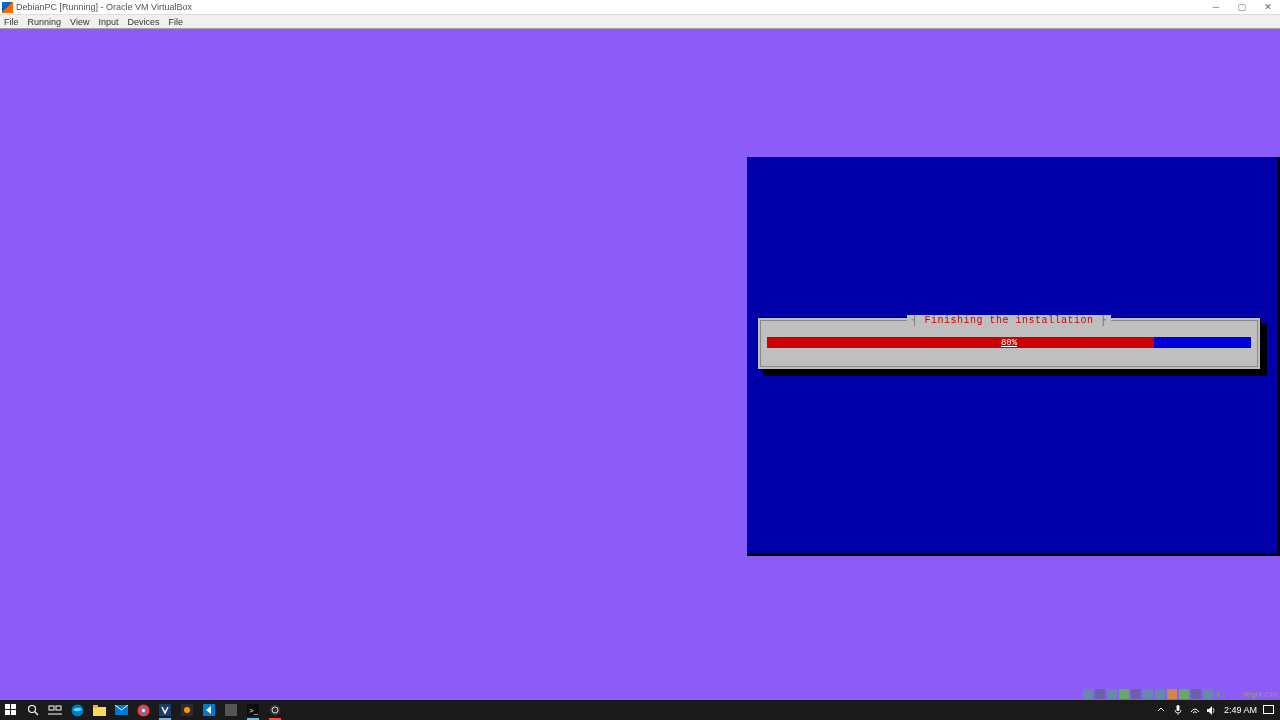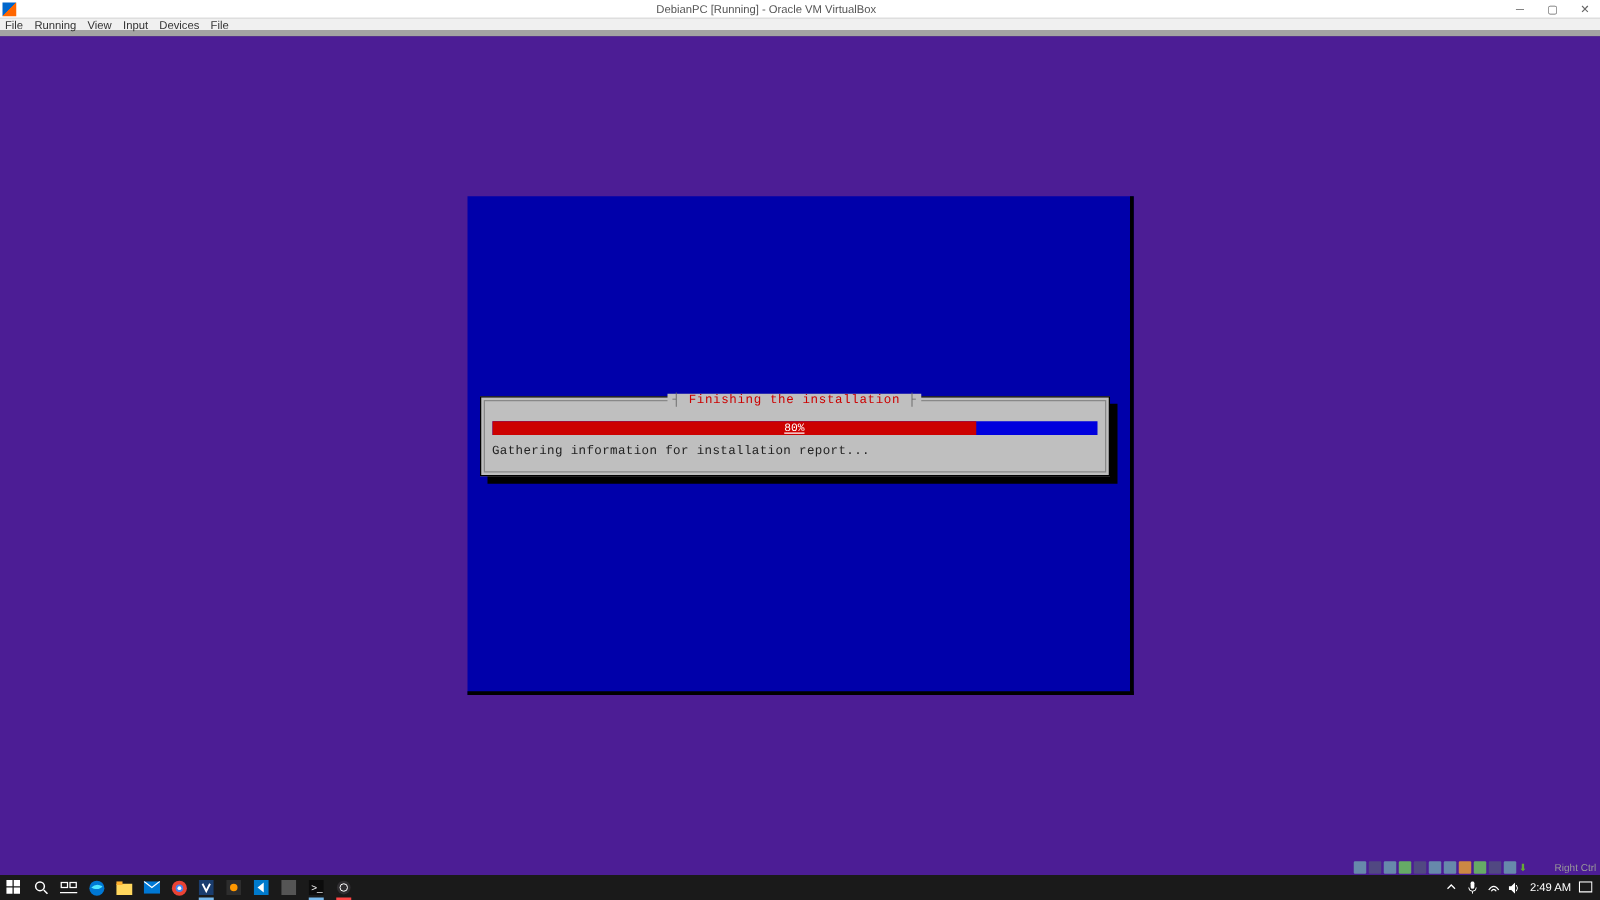--- a/index.html
+++ b/index.html
@@ -22,48 +22,48 @@
       font-size: 9px;
       color: #555;
       border-bottom: 1px solid #ddd;
     }
     .titlebar-icon {
       width: 11px;
       height: 11px;
       background: linear-gradient(135deg, #0066cc 50%, #ff6600 50%);
       margin-right: 3px;
     }
-    .titlebar-text { flex: 1; text-align: center; }
+    .titlebar-text { flex: 1; }
     .win-controls { display: flex; gap: 14px; margin-right: 4px; }
     .win-btn { width: 12px; height: 12px; display: flex; align-items: center; justify-content: center; font-size: 9px; color: #666; cursor: default; }
     
     
     .menubar {
       height: 14px;
       background: #f0f0f0;
       display: flex;
       align-items: center;
       padding: 0 4px;
       font-size: 9px;
       gap: 9px;
-      border-bottom: 5px solid #a3a3a3;
+      border-bottom: 1px solid #a3a3a3;
     }
     .menu-item { cursor: default; color: #333; }
     
     
     .content {
       position: absolute;
       top: 29px;
       left: 0;
       right: 0;
       bottom: 20px;
-      background: #4c1d95;
+      background: #8b5cf6;
       display: flex;
       align-items: flex-start;
-      justify-content: center;
+      justify-content: flex-end;
     }
     
     
     .vm-screen {
       margin-top: 128px;
       width: 533px;
       height: 399px;
       background: #0000aa;
       position: relative;
       border-right: 3px solid #000;
@@ -237,21 +237,20 @@
   <div class="vm-screen">
     <div class="installer-dialog">
       <div class="dialog-inner">
         <div class="dialog-title-line">
           <span class="dialog-title">Finishing the installation</span>
         </div>
         <div class="progress-bar">
           <div class="progress-fill" style="width:80%"></div>
           <span class="progress-text">80%</span>
         </div>
-        <div class="status-text">Gathering information for installation report...</div>
       </div>
     </div>
   </div>
 </div>
 
 <div class="vbox-statusbar">
   <div class="vbox-icon"></div>
   <div class="vbox-icon dim"></div>
   <div class="vbox-icon"></div>
   <div class="vbox-icon green"></div>

